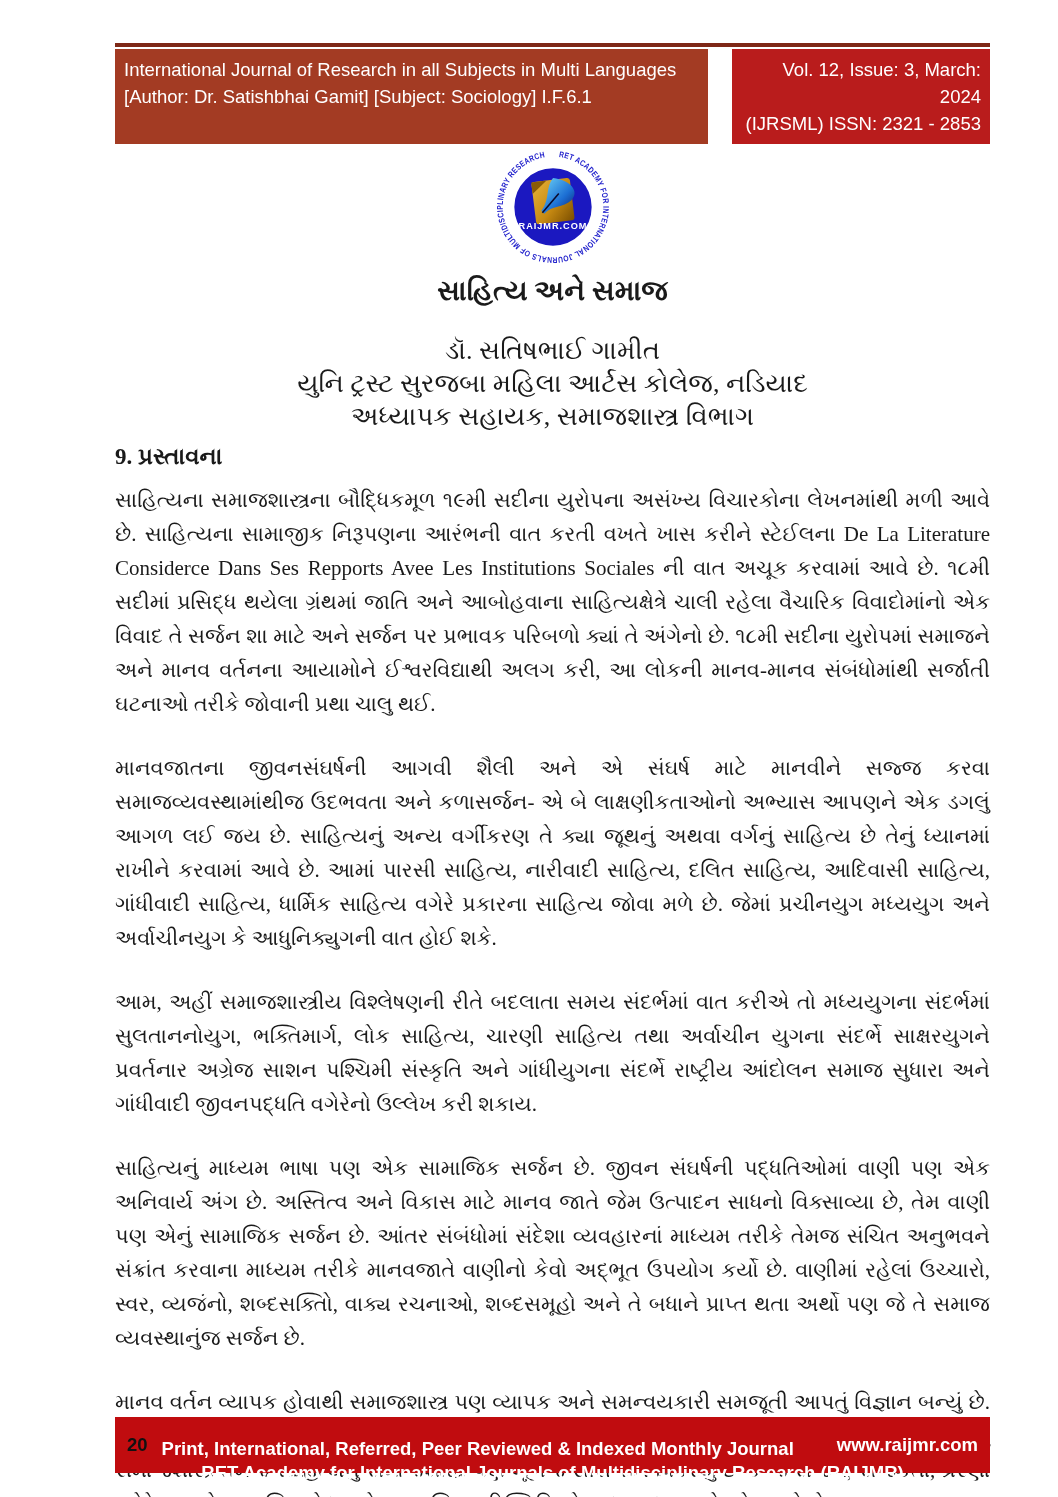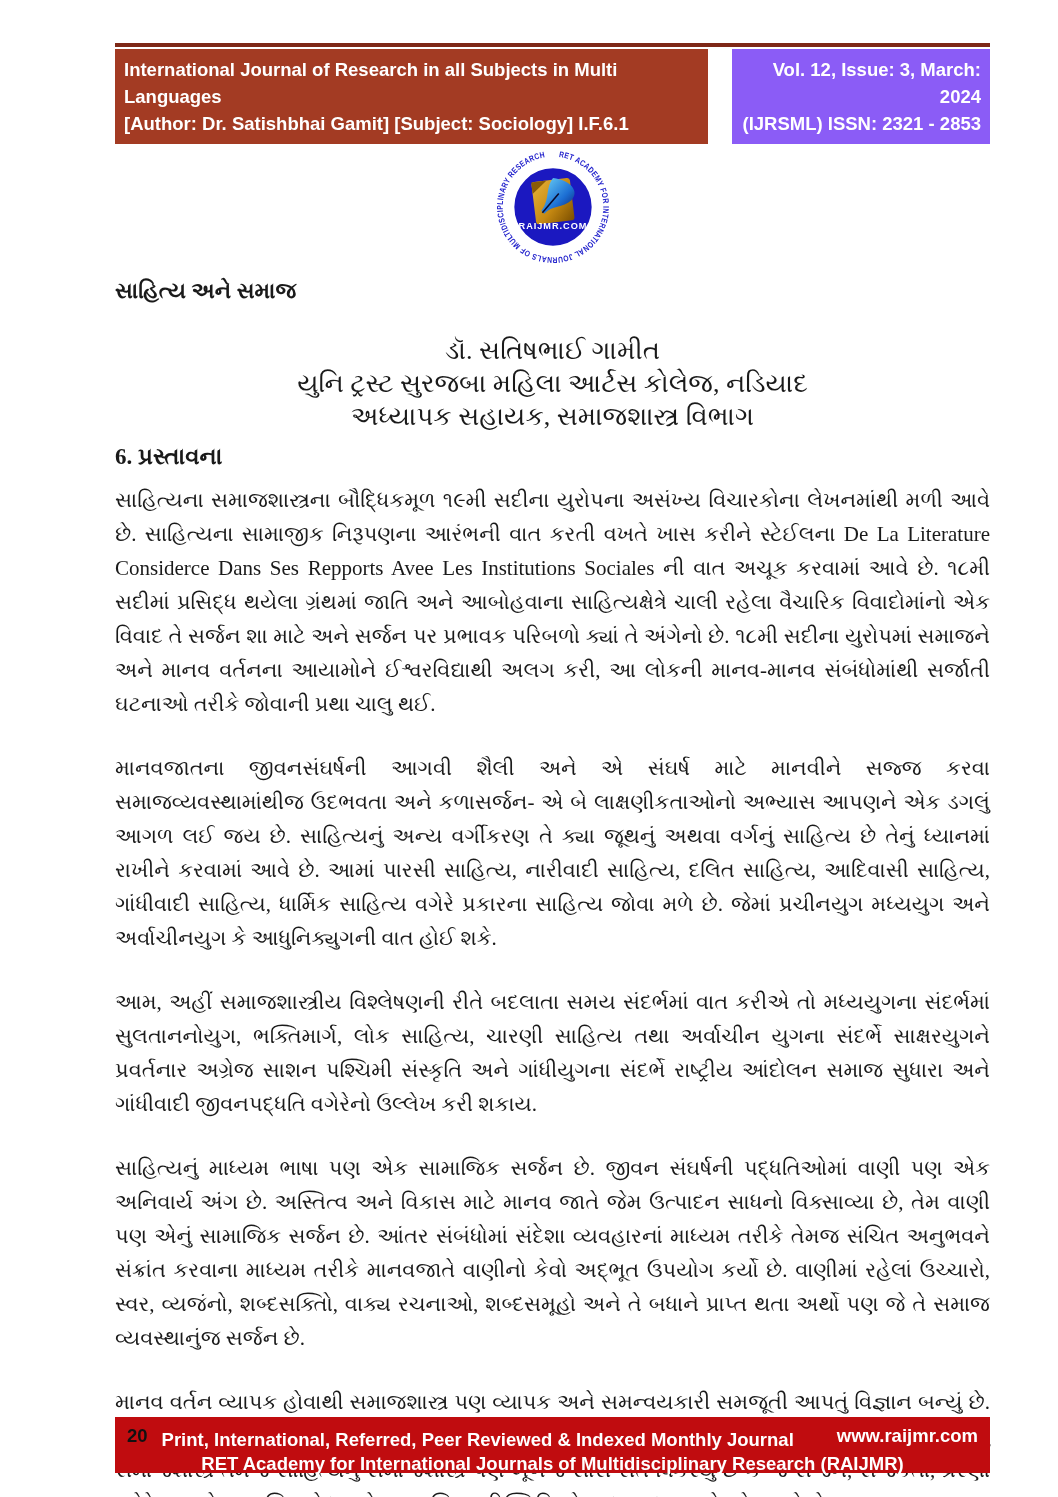--- a/index.html
+++ b/index.html
@@ -10,50 +10,50 @@
     background:#ffffff;
     margin:0 auto;
     overflow:hidden;
     font-family:"Liberation Serif", serif;
     color:#1a1a1a;
   }
   .content { position:absolute; left:115px; top:43px; width:875px; }
 
   .top-line { height:4px; background:#7E2817; margin-bottom:2px; }
 
-  .header-band { display:flex; font-family:"Liberation Sans", sans-serif; font-weight:bold;gap:24px; }
+  .header-band { display:flex; font-family:"Liberation Sans", sans-serif; font-weight:normal;gap:24px; }
   .header-left {
     flex:0 0 593px; background:#A33B23; color:#fff;
     padding:7px 10px 7px 9px; font-size:18.5px; line-height:27px;
   }
   .header-right {
-    flex:1; background:#8b5cf6; color:#fff; text-align:right;
+    flex:1; background:#b91c1c; color:#fff; text-align:right;
     padding:7px 9px 7px 10px; font-size:18.5px; line-height:27px;
   }
 
   .logo-wrap { text-align:center; margin-top:5px; }
   .logo-wrap svg { display:inline-block; }
 
-  .article-title { font-size:22px; font-weight:bold; margin-top:0px; line-height:44px; }
+  .article-title { text-align:center; font-size:28px; font-weight:bold; margin-top:0px; line-height:44px; }
 
   .author-block { text-align:center; font-size:26px; line-height:33px; margin-top:21px; }
 
   .section-heading { font-size:23px; font-weight:bold; margin-top:9px; line-height:30px; }
 
   .para {
     font-size:21px; line-height:34px; text-align:justify;
     margin:0 0 30px 0;
   }
   .para:first-of-type { margin-top:11px; }
 
   .footer-band {
     position:absolute; left:115px; top:1417px; width:875px; height:56px;
     background:#C00C0F; color:#fff;
     font-family:"Liberation Sans", sans-serif; font-weight:bold; font-size:18.5px;
-    padding:2px 12px 4px 12px;
+    padding:11px 12px 4px 12px;
   }
   .footer-row1 { display:flex; align-items:center; line-height:24px; }
   .footer-page-num { color:#111111; margin-right:14px; }
   .footer-journal { flex:1;margin-top:9px; }
   .footer-site { text-align:right; }
   .footer-row2 { text-align:center; line-height:24px; }
 </style>
 </head>
 <body>
 
@@ -104,21 +104,21 @@
     </div>
 
     <h1 class="article-title">સાહિત્ય અને સમાજ</h1>
 
     <div class="author-block">
       <div>ડૉ. સતિષભાઈ ગામીત</div>
       <div>યુનિ ટ્રસ્ટ સુરજબા મહિલા આર્ટસ કોલેજ, નડિયાદ</div>
       <div>અધ્યાપક સહાયક, સમાજશાસ્ત્ર વિભાગ</div>
     </div>
 
-    <div class="section-heading">6. પ્રસ્તાવના</div>
+    <div class="section-heading">9. પ્રસ્તાવના</div>
 
     <p class="para">સાહિત્યના સમાજશાસ્ત્રના બૌદ્ધિકમૂળ ૧૯મી સદીના યુરોપના અસંખ્ય વિચારકોના લેખનમાંથી મળી આવે છે. સાહિત્યના સામાજીક નિરૂપણના આરંભની વાત કરતી વખતે ખાસ કરીને સ્ટેઈલના De La Literature Considerce Dans Ses Repports Avee Les Institutions  Sociales ની વાત અચૂક કરવામાં આવે છે. ૧૮મી સદીમાં પ્રસિદ્ધ થયેલા ગ્રંથમાં જાતિ અને આબોહવાના સાહિત્યક્ષેત્રે ચાલી રહેલા વૈચારિક વિવાદોમાંનો એક વિવાદ તે સર્જન શા માટે અને સર્જન પર પ્રભાવક પરિબળો ક્યાં તે અંગેનો છે. ૧૮મી સદીના યુરોપમાં સમાજને અને માનવ વર્તનના આયામોને ઈશ્વરવિદ્યાથી અલગ કરી, આ લોકની માનવ-માનવ સંબંધોમાંથી સર્જાતી ઘટનાઓ તરીકે જોવાની પ્રથા ચાલુ થઈ.</p>
     <p class="para">માનવજાતના જીવનસંઘર્ષની આગવી શૈલી અને એ સંઘર્ષ માટે માનવીને સજ્જ કરવા સમાજવ્યવસ્થામાંથીજ ઉદભવતા અને કળાસર્જન- એ બે લાક્ષણીકતાઓનો અભ્યાસ આપણને એક ડગલું આગળ લઈ જય છે. સાહિત્યનું અન્ય વર્ગીકરણ તે ક્યા જૂથનું અથવા વર્ગનું સાહિત્ય છે તેનું ધ્યાનમાં રાખીને કરવામાં આવે છે. આમાં પારસી સાહિત્ય, નારીવાદી સાહિત્ય, દલિત સાહિત્ય, આદિવાસી સાહિત્ય, ગાંધીવાદી સાહિત્ય, ધાર્મિક સાહિત્ય વગેરે પ્રકારના સાહિત્ય જોવા મળે છે. જેમાં પ્રચીનયુગ મધ્યયુગ અને અર્વાચીનયુગ કે આધુનિક્યુગની વાત હોઈ શકે.</p>
     <p class="para">આમ, અહીં સમાજશાસ્ત્રીય વિશ્લેષણની રીતે બદલાતા સમય સંદર્ભમાં વાત કરીએ તો મધ્યયુગના સંદર્ભમાં સુલતાનનોયુગ, ભક્તિમાર્ગ, લોક સાહિત્ય, ચારણી સાહિત્ય તથા અર્વાચીન યુગના સંદર્ભે સાક્ષરયુગને પ્રવર્તનાર અગ્રેજ સાશન પશ્ચિમી સંસ્કૃતિ અને ગાંધીયુગના સંદર્ભે રાષ્ટ્રીય આંદોલન સમાજ સુધારા અને ગાંધીવાદી જીવનપદ્ધતિ વગેરેનો ઉલ્લેખ કરી શકાય.</p>
     <p class="para">સાહિત્યનું માધ્યમ ભાષા પણ એક સામાજિક સર્જન છે. જીવન સંઘર્ષની પદ્ધતિઓમાં વાણી પણ એક અનિવાર્ય અંગ છે. અસ્તિત્વ અને વિકાસ માટે માનવ જાતે જેમ ઉત્પાદન સાધનો વિક્સાવ્યા છે, તેમ વાણી પણ એનું સામાજિક સર્જન છે. આંતર સંબંધોમાં સંદેશા વ્યવહારનાં માધ્યમ તરીકે તેમજ સંચિત અનુભવને સંક્રાંત કરવાના માધ્યમ તરીકે માનવજાતે વાણીનો કેવો અદ્ભૂત ઉપયોગ કર્યો છે. વાણીમાં રહેલાં ઉચ્ચારો, સ્વર, વ્યજંનો, શબ્દસક્તિો, વાક્ય રચનાઓ, શબ્દસમૂહો અને તે બધાને પ્રાપ્ત થતા અર્થો પણ જે તે સમાજ વ્યવસ્થાનુંજ સર્જન છે.</p>
     <p class="para">માનવ વર્તન વ્યાપક હોવાથી સમાજશાસ્ત્ર પણ વ્યાપક અને સમન્વયકારી સમજૂતી આપતું વિજ્ઞાન બન્યું છે. તેથી જ શિક્ષણનું  સમાજશાસ્ત્ર, ધર્મનું સમાજશાસ્ત્ર કે આર્થિક વ્યવહારોનું સમાજશાસ્ત્ર, આદિવાસીનું સમાજશાસ્ત્ર તેમજ સાહિત્યનું સમાજશાસ્ત્ર પણ ખૂબજ સારી રીતે વિકસ્યું છે કે જે સર્જન, સર્જકતા, પ્રેરણા વગેરે બાબતો સામાજિક પેદાશ છે. સામાજિક પરિસ્થિતિઓ જુદા-જુદા સ્વરૂપે જોવા મળે છે.</p>
   </div>
 
   <div class="footer-band">
     <div class="footer-row1">

